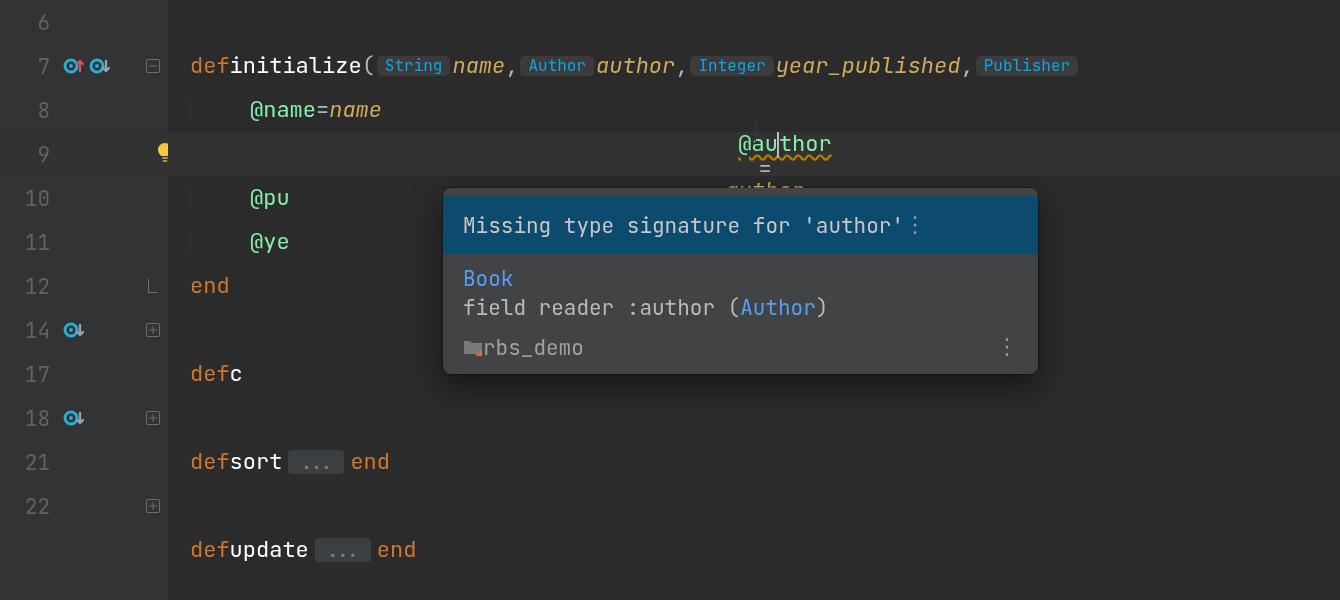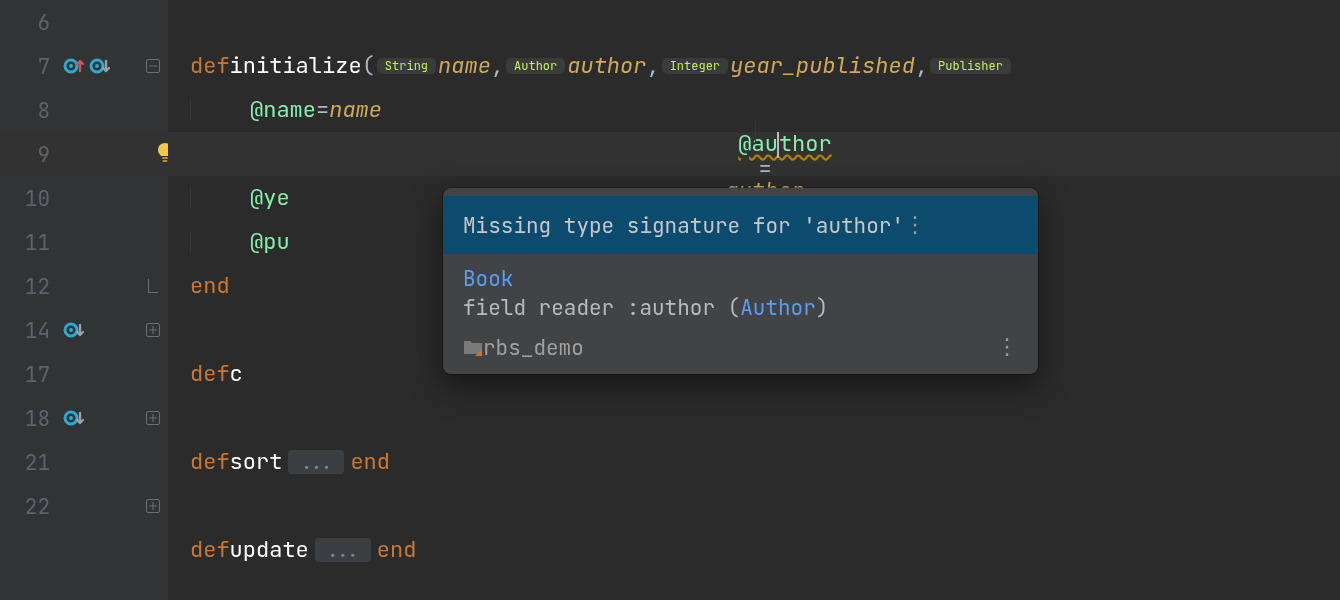--- a/index.html
+++ b/index.html
@@ -141,24 +141,24 @@
     top: -11px;
     bottom: -11px;
     width: 1px;
     background: #373737;
   }
   .kw { color: #cc7832; }
   .ident { color: #ffffff; }
   .ivar { color: #86efac; margin-left: 40px; }
   .hint {
     background: #3b3b3b;
-    color: #bef264;
+    color: #0ea5e9;
     border-radius: 5px;
     padding: 2px 8px;
-    font-size: 12px;
+    font-size: 16px;
     margin: 0 2px;
   }
   .param { color: #d0a95c; font-style: italic; }
   .paramref { color: #d0a95c; font-style: italic; }
   .punct { color: #a9b7c6; }
   .fold-dots {
     background: #3c3f41;
     color: #808080;
     padding: 2px 10px;
     border-radius: 4px;
@@ -353,23 +353,23 @@
   <div class="code">
 
     <div class="code-row"></div>
 
     <div class="code-row"><span class="kw">def</span> <span class="ident">initialize</span><span class="punct">(</span> <span class="hint">String</span> <span class="param">name</span><span class="punct">,</span>  <span class="hint">Author</span> <span class="param">author</span><span class="punct">,</span>  <span class="hint">Integer</span> <span class="param">year_published</span><span class="punct">,</span>  <span class="hint">Publisher</span> </div>
 
     <div class="code-row">  <span class="indent-guide"></span><span class="ivar">@name</span> <span class="punct">=</span> <span class="paramref">name</span></div>
 
     <div class="code-row current-line">  <span class="indent-guide"></span><span class="ivar warn-underline"><span>@au</span><span class="caret"></span><span>thor</span></span> <span class="punct">=</span> <span class="paramref">author</span></div>
 
+    <div class="code-row">  <span class="indent-guide"></span><span class="ivar">@pu</span></div>
+
     <div class="code-row">  <span class="indent-guide"></span><span class="ivar">@ye</span></div>
-
-    <div class="code-row">  <span class="indent-guide"></span><span class="ivar">@pu</span></div>
 
     <div class="code-row"><span class="kw">end</span></div>
 
     <div class="code-row"></div>
 
     <div class="code-row"><span class="kw">def</span> <span class="ident">c</span></div>
 
     <div class="code-row"></div>
 
     <div class="code-row"><span class="kw">def</span> <span class="ident">sort</span><span class="fold-dots">...</span><span class="kw">end</span></div>

